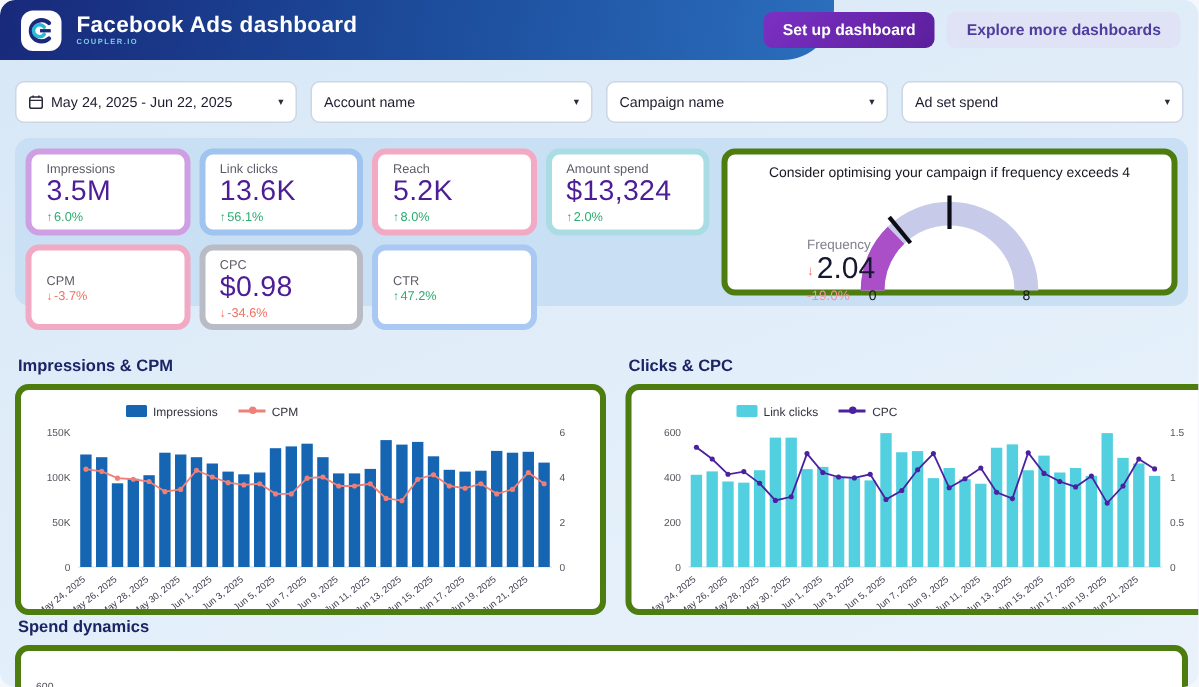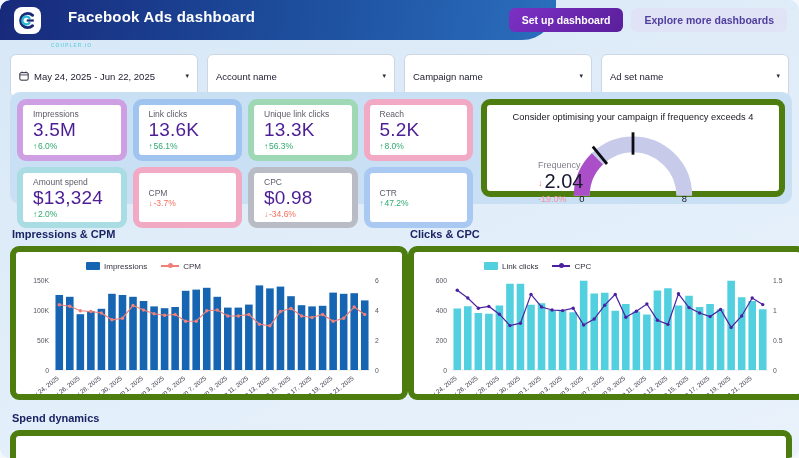--- a/index.html
+++ b/index.html
@@ -4,55 +4,55 @@
 <style>
   html,body{margin:0;padding:0;background:#f4f8fc;}
   body{width:799px;height:458px;overflow:hidden;font-family:"Liberation Sans",sans-serif;}
   .page{position:relative;width:799px;height:458px;border-radius:10px;overflow:hidden;
         background:linear-gradient(160deg,#d7e7f6 0%,#e0edf9 45%,#e9f2fb 100%);}
   
   .header-blue{position:absolute;left:0;top:0;width:556px;height:40px;
     background:linear-gradient(100deg,#18297b 0%,#1d4f9e 55%,#2b6fbd 100%);
     border-radius:10px 0 34px 0;display:flex;align-items:center;padding-left:14px;box-sizing:border-box;}
   .logo{width:27px;height:27px;border-radius:8px;background:#fff;display:flex;align-items:center;justify-content:center;margin-right:10px;flex:0 0 auto;}
-  .title-block h1{margin:17px;font-size:15px;font-weight:bold;color:#fff;line-height:1.05;letter-spacing:.2px;}
+  .title-block h1{margin:0;font-size:15px;font-weight:bold;color:#fff;line-height:1.05;letter-spacing:.2px;}
   .subtitle{font-size:5px;color:#79d2e4;letter-spacing:1px;font-weight:bold;margin-top:1px;}
   .header-actions{position:absolute;right:12px;top:8px;display:flex;gap:8px;}
   .btn{border:none;border-radius:6px;font-family:inherit;font-size:10.5px;font-weight:bold;padding:0 13px;height:24px;cursor:pointer;}
   .btn-light{background:#e0e3f6;color:#4f3d9e;}
   .btn-purple{background:linear-gradient(135deg,#7c30c4,#5a1f9b);color:#fff;}
   
   .filters{position:absolute;left:10px;right:10px;top:54px;display:flex;gap:9px;}
-  .filter{flex:1;height:44px;background:#fff;border:1px solid #ccd6e4;border-radius:6px;display:flex;align-items:center;
+  .filter{flex:1;height:28px;background:#fff;border:1px solid #ccd6e4;border-radius:6px;display:flex;align-items:center;
     padding:0 8px;box-sizing:border-box;font-size:9.5px;color:#1c1c2e;gap:5px;cursor:pointer;}
   .filter .lbl{flex:1;white-space:nowrap;overflow:hidden;}
   .caret{font-size:7px;color:#2a2a3a;}
   
   .kpi-panel{position:absolute;left:10px;right:7px;top:92px;height:112px;background:#c9dff4;border-radius:10px;
     padding:7px;box-sizing:border-box;display:flex;gap:8px;}
   .kpi-grid{flex:1;display:grid;grid-template-columns:repeat(4,1fr);grid-template-rows:1fr 1fr;gap:6px;}
-  .card{background:#fff;border:6px solid #4d7c0f;border-radius:9px;box-sizing:border-box;}
+  .card{background:#fff;border:4px solid #4d7c0f;border-radius:9px;box-sizing:border-box;}
   .kpi-card{padding:4px 10px 3px;display:flex;flex-direction:column;justify-content:center;}
   .kpi-label{font-size:8.5px;color:#5c5c68;line-height:1.2;}
   .kpi-value{font-size:19px;font-weight:500;color:#4c1d95;line-height:1.15;letter-spacing:.2px;}
   .kpi-delta{font-size:8.5px;line-height:1.2;}
   .kpi-delta.up{color:#2eab6f;} .kpi-delta.down{color:#f3705f;}
   .kpi-delta .arrow{font-size:8px;margin-right:1px;}
   
   .gauge-card{width:304px;flex:0 0 auto;padding:7px 8px 2px;display:flex;flex-direction:column;align-items:center;}
   .gauge-note{font-size:9.3px;color:#16161f;text-align:center;font-weight:500;}
   .gauge-wrap{position:relative;width:190px;height:82px;margin-top:1px;}
   .gauge-wrap svg{position:absolute;left:0;top:0;}
   .gauge-center{position:absolute;left:0;right:0;top:37px;text-align:left;line-height:1.15;}
   .gauge-metric{font-size:9px;color:#80808e;}
   .gauge-value-row{font-size:20px;font-weight:500;color:#15182e;}
   .gauge-arrow{font-size:9px;color:#f3705f;margin-right:2px;vertical-align:2px;}
   .gauge-delta{font-size:9px;color:#f9929f;margin-top:1px;}
   
-  .charts-row{position:absolute;left:10px;right:7px;top:228px;display:grid;grid-template-columns:1fr 1fr;column-gap:0;}
+  .charts-row{position:absolute;left:10px;right:7px;top:238px;display:grid;grid-template-columns:1fr 1fr;column-gap:13px;}
   h2.section-title{margin:0 0 6px 2px;font-size:11px;color:#1b2464;font-weight:bold;}
   .chart-card{padding:8px 6px 2px 8px;height:154px;overflow:hidden;}
   .legend{display:flex;align-items:center;gap:14px;margin:0 0 0 62px;height:12px;font-size:8px;color:#33333f;}
   .legend .item{display:flex;align-items:center;gap:4px;}
   .legend .swatch{width:14px;height:8px;border-radius:1px;display:inline-block;}
   .legend .lineSw{position:relative;width:18px;height:2px;display:inline-block;}
   .legend .lineSw i{position:absolute;left:7px;top:-2px;width:5px;height:5px;border-radius:50%;display:block;}
   
   .spend{position:absolute;left:10px;right:7px;top:412px;}
   .spend-card{height:60px;padding:13px 10px 0;}
@@ -94,41 +94,36 @@
     </div>
     <div class="filter">
       <span class="lbl">Account name</span>
       <span class="caret">▾</span>
     </div>
     <div class="filter">
       <span class="lbl">Campaign name</span>
       <span class="caret">▾</span>
     </div>
     <div class="filter">
-      <span class="lbl">Ad set name</span>
+      <span class="lbl">Ad set spend</span>
       <span class="caret">▾</span>
     </div>
   </div>
 
   <div class="kpi-panel">
     <div class="kpi-grid">
       <div class="card kpi-card" style="border-color: rgb(207, 159, 227);">
         <div class="kpi-label">Impressions</div>
         <div class="kpi-value">3.5M</div>
         <div class="kpi-delta up"><span class="arrow">↑</span><span>6.0%</span></div>
       </div>
       <div class="card kpi-card" style="border-color: rgb(159, 196, 240);">
         <div class="kpi-label">Link clicks</div>
         <div class="kpi-value">13.6K</div>
         <div class="kpi-delta up"><span class="arrow">↑</span><span>56.1%</span></div>
-      </div>
-      <div class="card kpi-card" style="border-color: rgb(159, 216, 180);">
-        <div class="kpi-label">Unique link clicks</div>
-        <div class="kpi-value">13.3K</div>
-        <div class="kpi-delta up"><span class="arrow">↑</span><span>56.3%</span></div>
       </div>
       <div class="card kpi-card" style="border-color: rgb(242, 169, 196);">
         <div class="kpi-label">Reach</div>
         <div class="kpi-value">5.2K</div>
         <div class="kpi-delta up"><span class="arrow">↑</span><span>8.0%</span></div>
       </div>
       <div class="card kpi-card" style="border-color: rgb(169, 221, 227);">
         <div class="kpi-label">Amount spend</div>
         <div class="kpi-value">$13,324</div>
         <div class="kpi-delta up"><span class="arrow">↑</span><span>2.0%</span></div>

